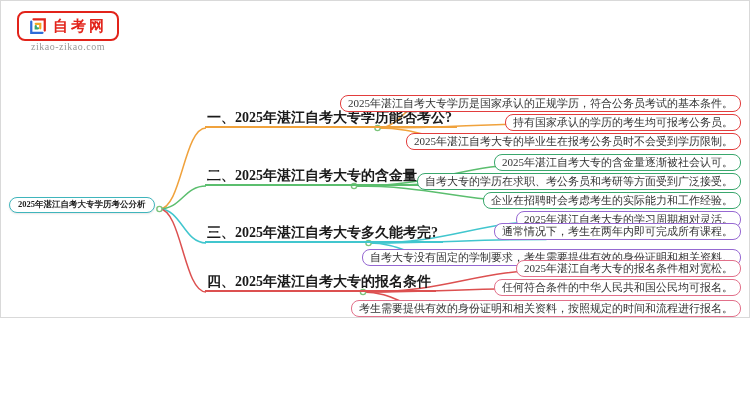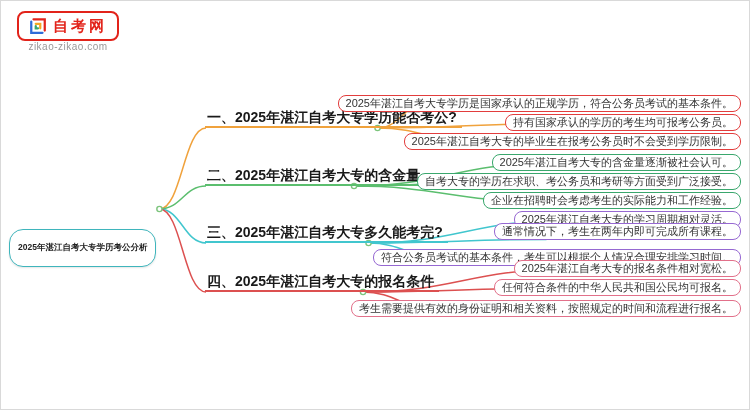--- a/index.html
+++ b/index.html
@@ -1,35 +1,34 @@
 <!DOCTYPE html>
 <html><head>
 <meta charset="utf-8">
 <style>
   html,body{margin:0;padding:0;background:#fff;}
   #map{
-    position:relative;width:750px;height:410px;box-sizing:border-box;
+    position:relative;width:750px;height:318px;box-sizing:border-box;
     background:#fff;border:1px solid #d9d9d9;overflow:hidden;
-    font-family:Liberation Sans, sans-serif;
+    font-family:Liberation Serif, serif;
   }
   #edges{position:absolute;left:0;top:0;width:100%;height:100%;pointer-events:none;}
 
   
   .logo{position:absolute;left:16px;top:10px;text-align:center;}
   .logo-box{display:flex;align-items:center;gap:6px;border:2px solid #E2231A;border-radius:8px;padding:4px 10px;background:#fff;}
   .logo-text{font-size:15px;font-weight:bold;color:#E2231A;letter-spacing:3px;line-height:18px;}
   .logo-domain{font-size:10px;color:#999;margin-top:0;letter-spacing:.5px;}
 
   
   .central{
-    position:absolute;left:8px;top:196px;padding:12px 8px;background:#fff;
+    position:absolute;left:8px;top:196px;padding:1px 8px;background:#fff;
     border:1.5px solid #3FB5BC;border-radius:14px;
     font-size:8.5px;font-weight:bold;color:#222;white-space:nowrap;
     box-shadow:0 1px 2px rgba(0,0,0,.10);
-    margin-top:32px;
   }
 
   
   .branch-header{
     position:absolute;left:204px;padding:2px 5px 3px 2px;
     font-size:14px;line-height:11px;font-weight:bold;color:#1a1a1a;
     white-space:nowrap;border-bottom:2px solid var(--line,#999);background:transparent;
   }
 
   
@@ -94,21 +93,21 @@
     <div class="branch-header" style="top:167px">二、2025年湛江自考大专的含金量</div>
     <div class="leaf" style="top:153px">2025年湛江自考大专的含金量逐渐被社会认可。</div>
     <div class="leaf" style="top:172px">自考大专的学历在求职、考公务员和考研等方面受到广泛接受。</div>
     <div class="leaf" style="top:191px">企业在招聘时会考虑考生的实际能力和工作经验。</div>
   </div>
 
   <div class="branch" style="--line: #41C6CE; --leaf: #9668D2;">
     <div class="branch-header" style="top:224px">三、2025年湛江自考大专多久能考完?</div>
     <div class="leaf" style="top:210px">2025年湛江自考大专的学习周期相对灵活。</div>
     <div class="leaf" style="top:222px">通常情况下，考生在两年内即可完成所有课程。</div>
-    <div class="leaf" style="top:248px">符合公务员考试的基本条件，考生可以根据个人情况合理安排学习时间。</div>
+    <div class="leaf" style="top:248px">自考大专没有固定的学制要求，考生需要提供有效的身份证明和相关资料。</div>
   </div>
 
   <div class="branch" style="--line: #DC5050; --leaf: #E2708A;">
     <div class="branch-header" style="top:273px">四、2025年湛江自考大专的报名条件</div>
     <div class="leaf" style="top:259px">2025年湛江自考大专的报名条件相对宽松。</div>
     <div class="leaf" style="top:278px">任何符合条件的中华人民共和国公民均可报名。</div>
     <div class="leaf" style="top:299px">考生需要提供有效的身份证明和相关资料，按照规定的时间和流程进行报名。</div>
   </div>
 
 </div>

